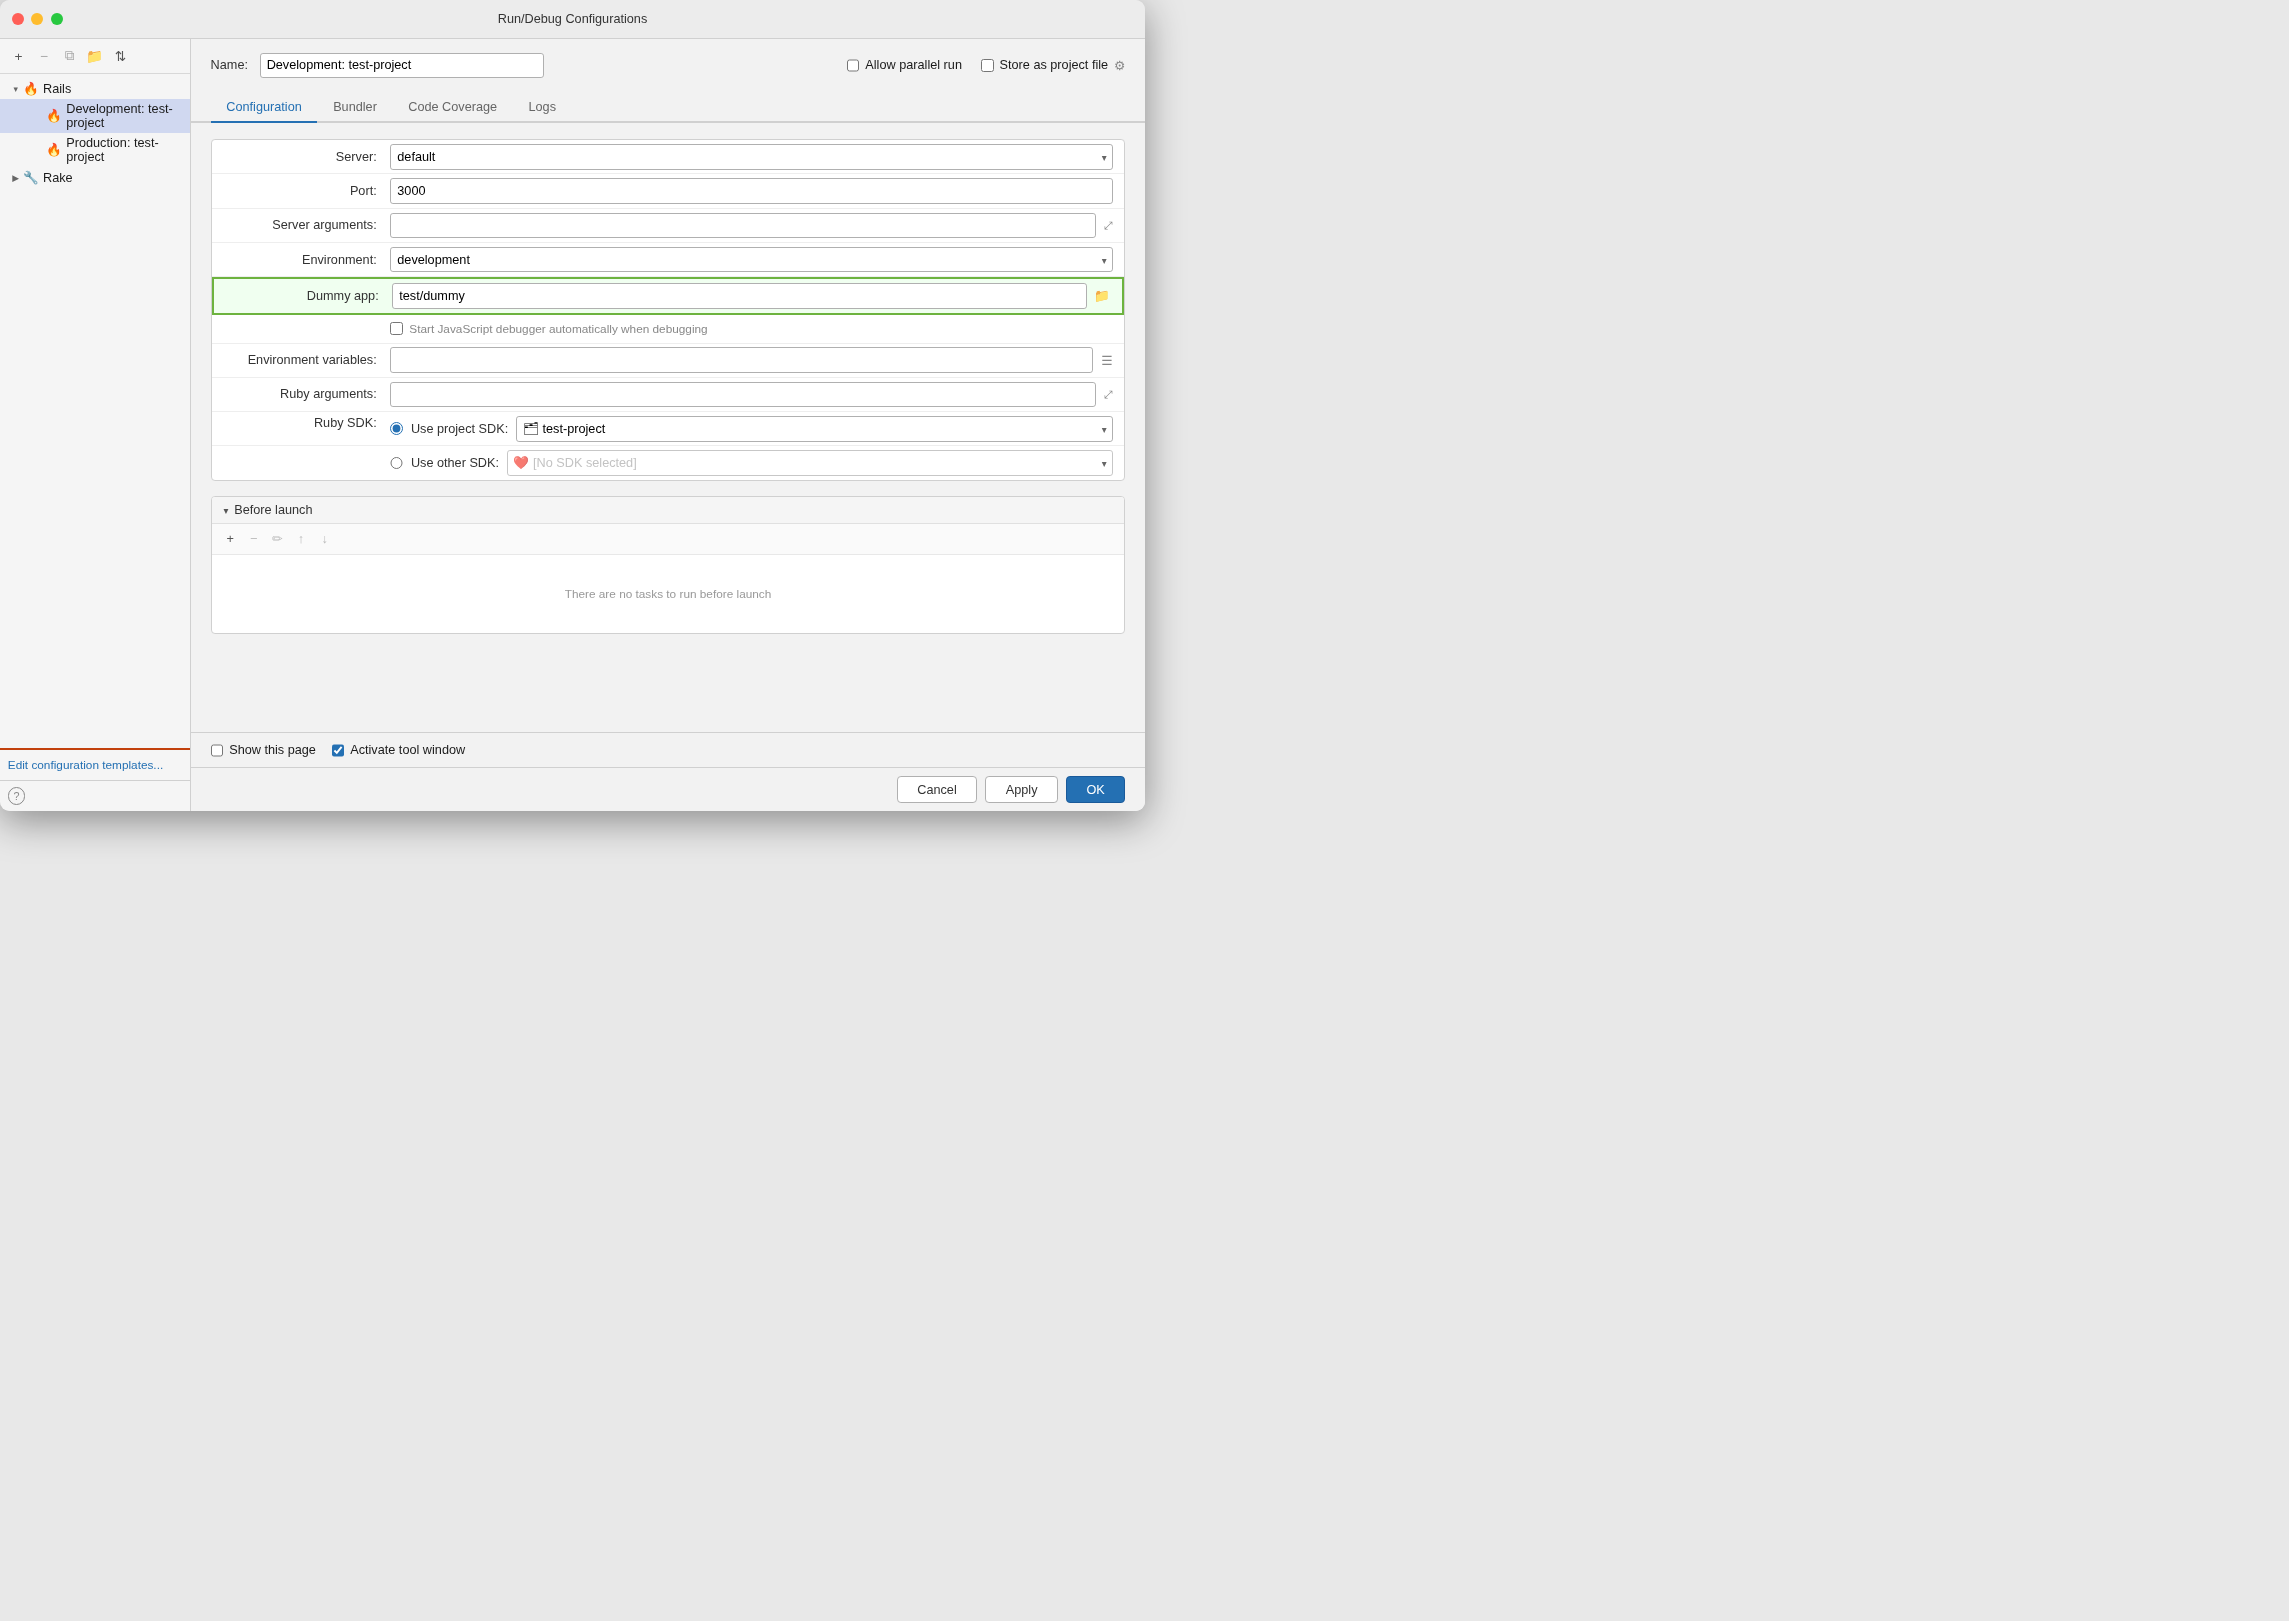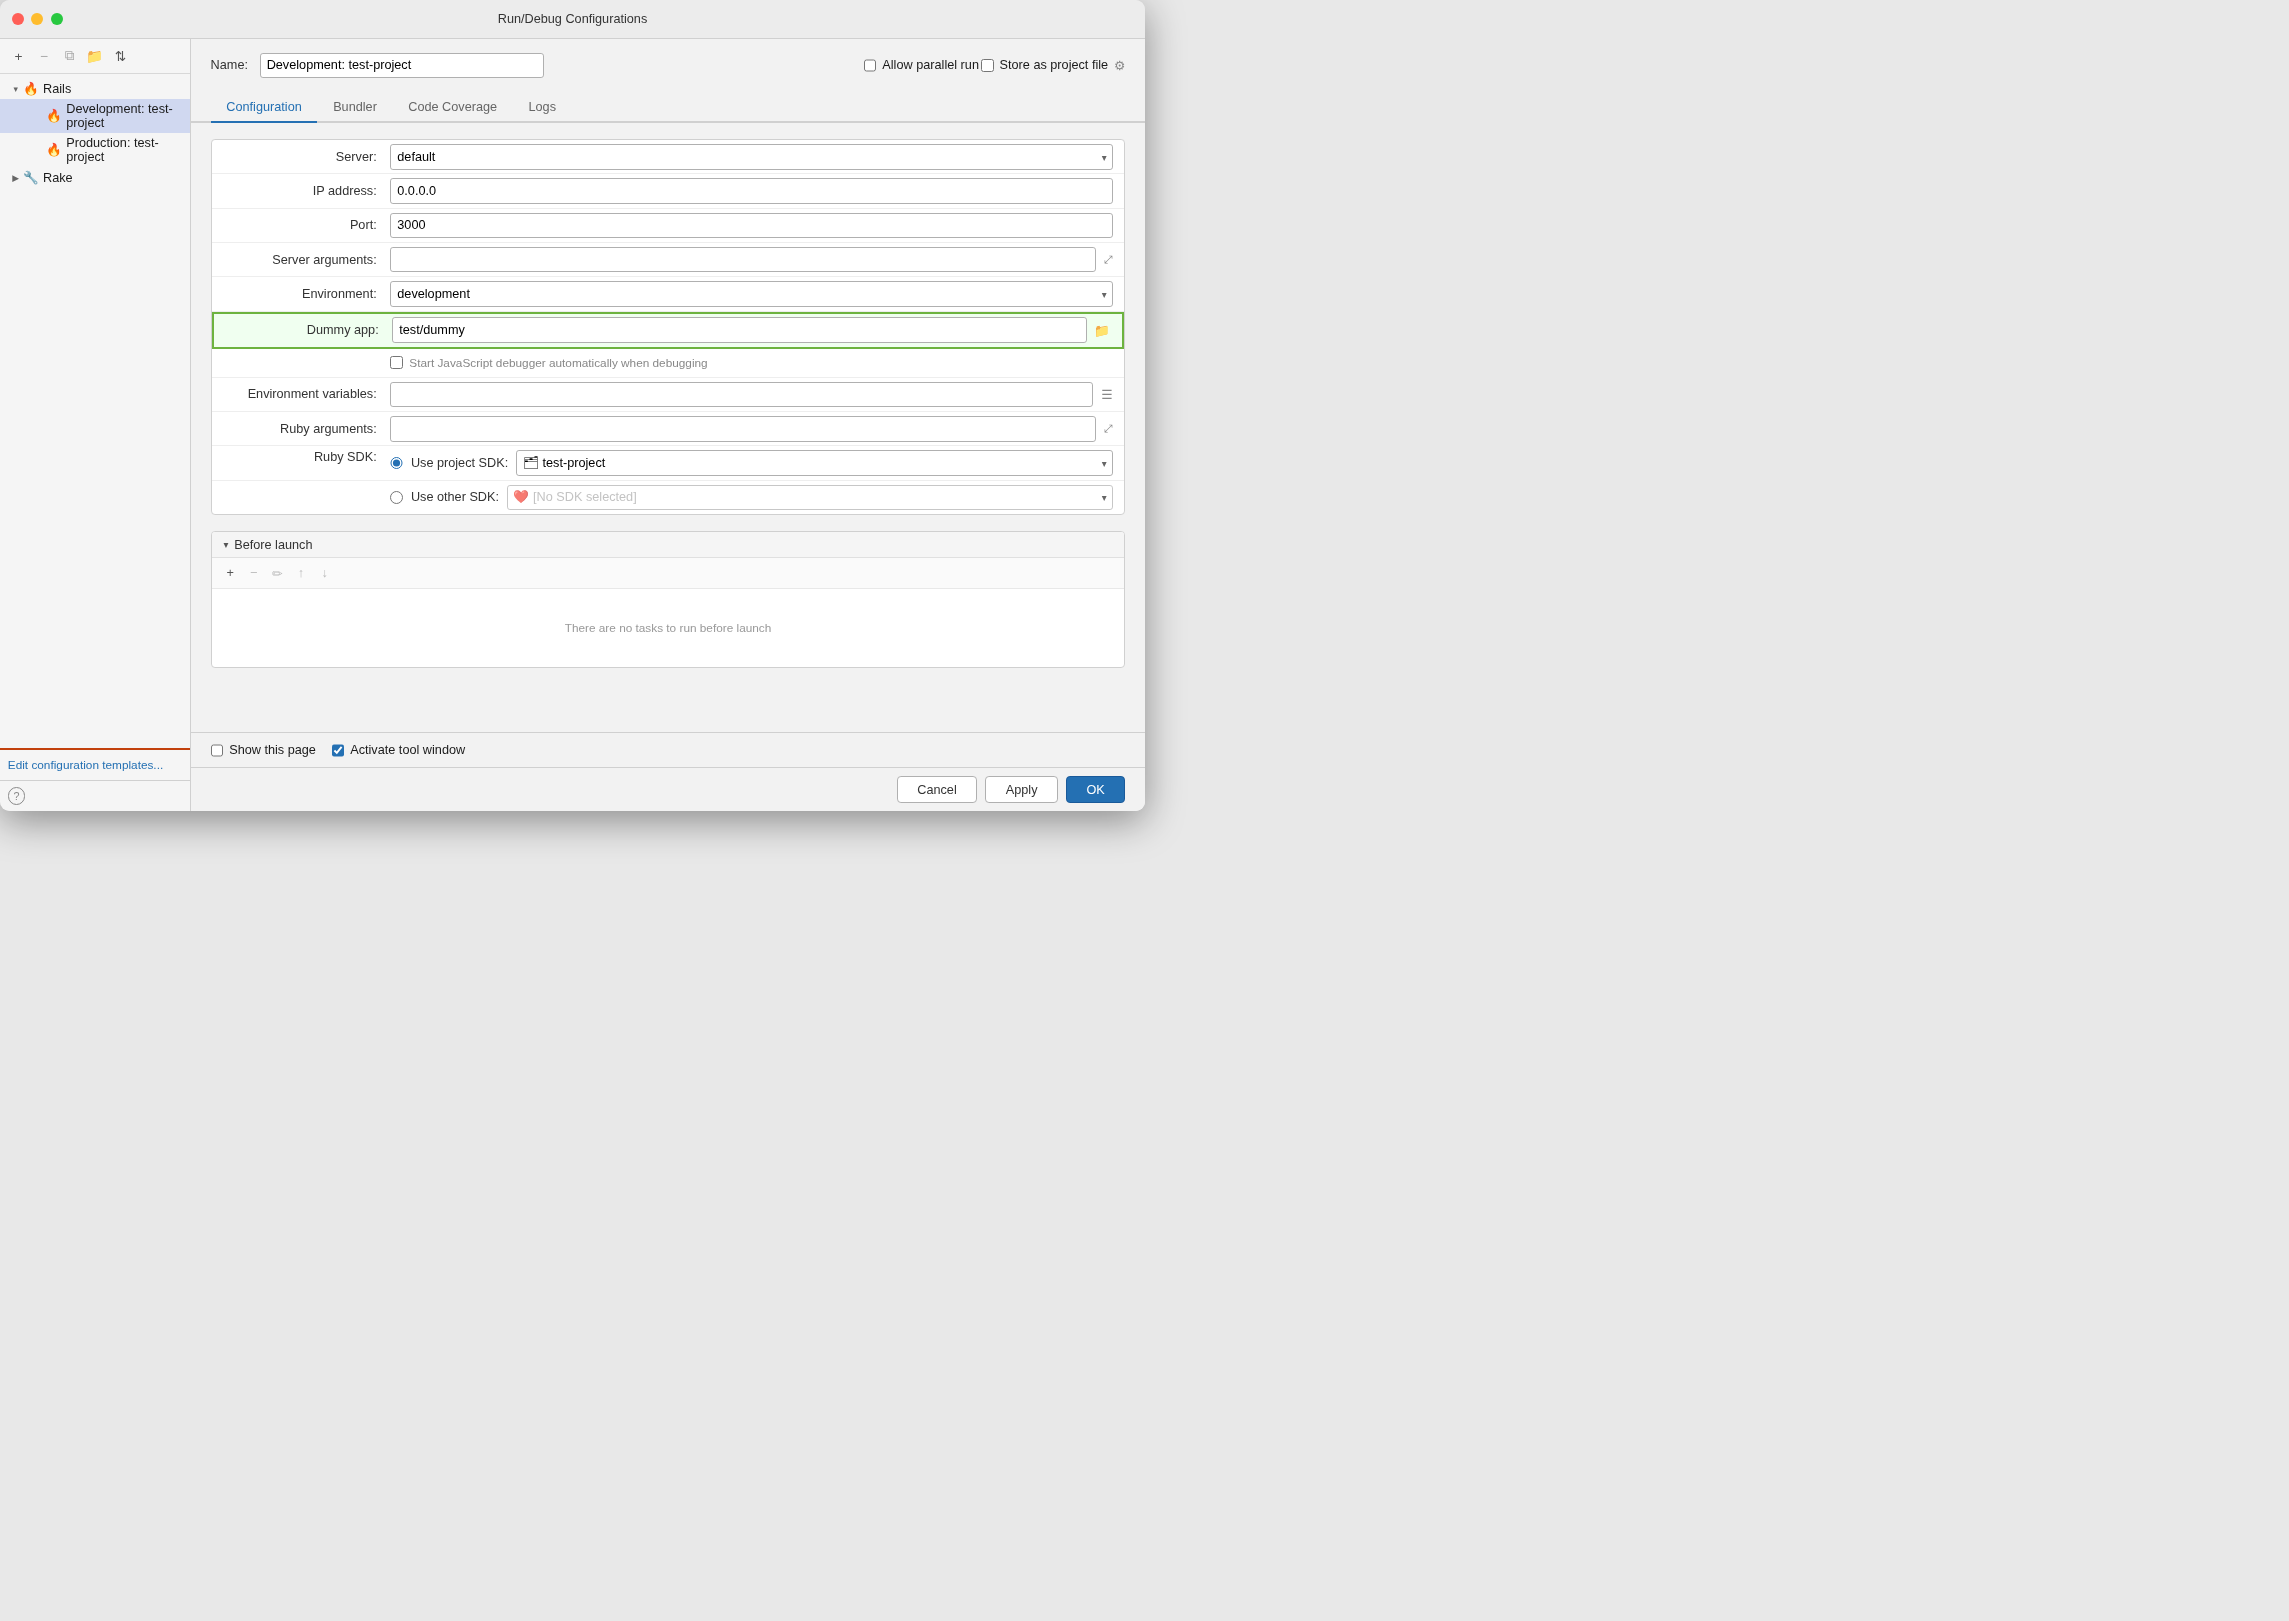--- a/index.html
+++ b/index.html
@@ -170,21 +170,21 @@
       border: 1px solid #b0b0b0;
       border-radius: 2.9px;
       padding: 0 5.9px;
       font-size: 12.7px;
       background: white;
       outline: none;
     }
     .name-options {
       display: flex;
       align-items: center;
-      gap: 2px;
+      gap: 19px;
       margin-left: auto;
     }
     .checkbox-group {
       display: flex;
       align-items: center;
       gap: 5.9px;
     }
     .checkbox-group input[type="checkbox"] {
       width: 12.7px;
       height: 12.7px;
@@ -558,26 +558,20 @@
             <div class="select-wrapper">
               <select>
                 <option>default</option>
                 <option>custom</option>
               </select>
               <span class="select-arrow">▾</span>
             </div>
           </div>
         </div>
 
-        <div class="form-row">
-          <span class="form-label">IP address:</span>
-          <div class="form-control">
-            <input class="field-input" type="text" value="0.0.0.0" style="">
-          </div>
-        </div>
 
         <div class="form-row">
           <span class="form-label">Port:</span>
           <div class="form-control">
             <input class="field-input" type="text" value="3000" style="">
           </div>
         </div>
 
         <div class="form-row">
           <span class="form-label">Server arguments:</span>

